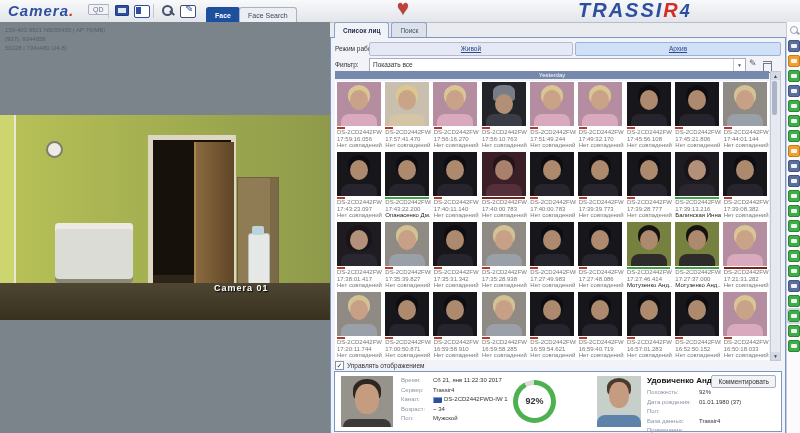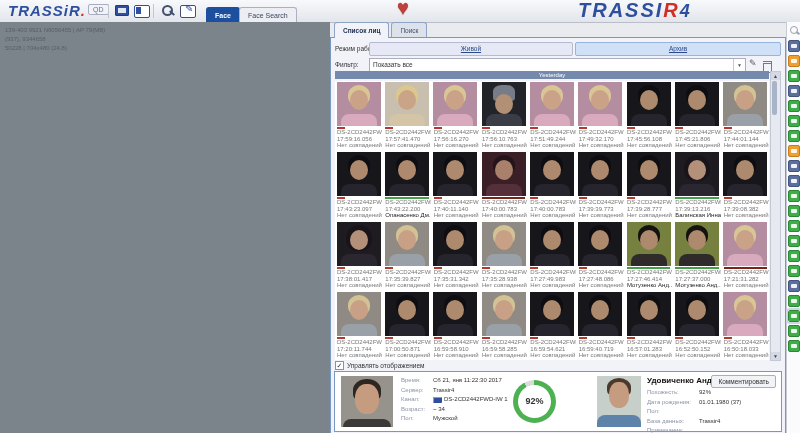--- a/index.html
+++ b/index.html
@@ -140,21 +140,21 @@
   .sic:after{content:"";position:absolute;left:2px;top:3px;width:6px;height:4px;background:#fff;border-radius:1px;opacity:.9;}
   .sic-green{background:#3fae49;border:1px solid #2c8636;}
   .sic-orange{background:#f0a030;border:1px solid #c27d1e;}
   .sic-blue{background:#5b6f9e;border:1px solid #44547c;}
   .sic.sel{outline:2px solid #cfd6e4;background-clip:padding-box;}
 </style>
 </head>
 <body>
 
 <div class="toolbar">
-  <div class="logo"><span>TRASSiR</span><span class="dot">.</span></div>
+  <div class="logo"><span>Camera</span><span class="dot">.</span></div>
   <div class="qd-btn">QD</div>
   <div class="tb-sep" style="left:108px"></div>
   <div class="tb-ic ic-layout" style="left:115px"></div>
   <div class="tb-ic ic-panels" style="left:134px"></div>
   <div class="tb-sep" style="left:153px"></div>
   <div class="tb-ic ic-mag" style="left:161px">
       <span class="lens"></span>
       <span class="hand"></span>
     </div>
   <div class="tb-ic ic-edit" style="left:180px"></div>
@@ -163,20 +163,33 @@
   <div class="heart">♥</div>
   <div class="biglogo"><span>TRASSI</span><span class="r">R</span><span class="v4">4</span></div>
 </div>
 
 <div class="lpane">
   <div class="osd">
       <div class="osd-line">139-403 9921 N9056455 | AP 79(MB)</div>
       <div class="osd-line">(937), 9344658</div>
       <div class="osd-line">50228 | 704x480 (24.8)</div>
     </div>
+  <div class="scene">
+    <div class="win-strip"></div>
+    <div class="clock"></div>
+    <div class="doorframe"></div>
+    <div class="dooropen"></div>
+    <div class="doorfloor"></div>
+    <div class="doorpanel"></div>
+    <div class="cabinet"></div>
+    <div class="cooler"></div>
+    <div class="table"></div>
+    <div class="floor"></div>
+    <div class="cam-label">Camera 01</div>
+  </div>
 </div>
 
 <div class="rtabs">
   <div class="rtab active">Список лиц</div>
   <div class="rtab idle">Поиск</div>
 </div>
 
 <div class="rbox">
   <div class="rowlab" style="left:4px;top:7px">Режим работы:</div>
   <div class="mode-btn mode-live">Живой</div>

